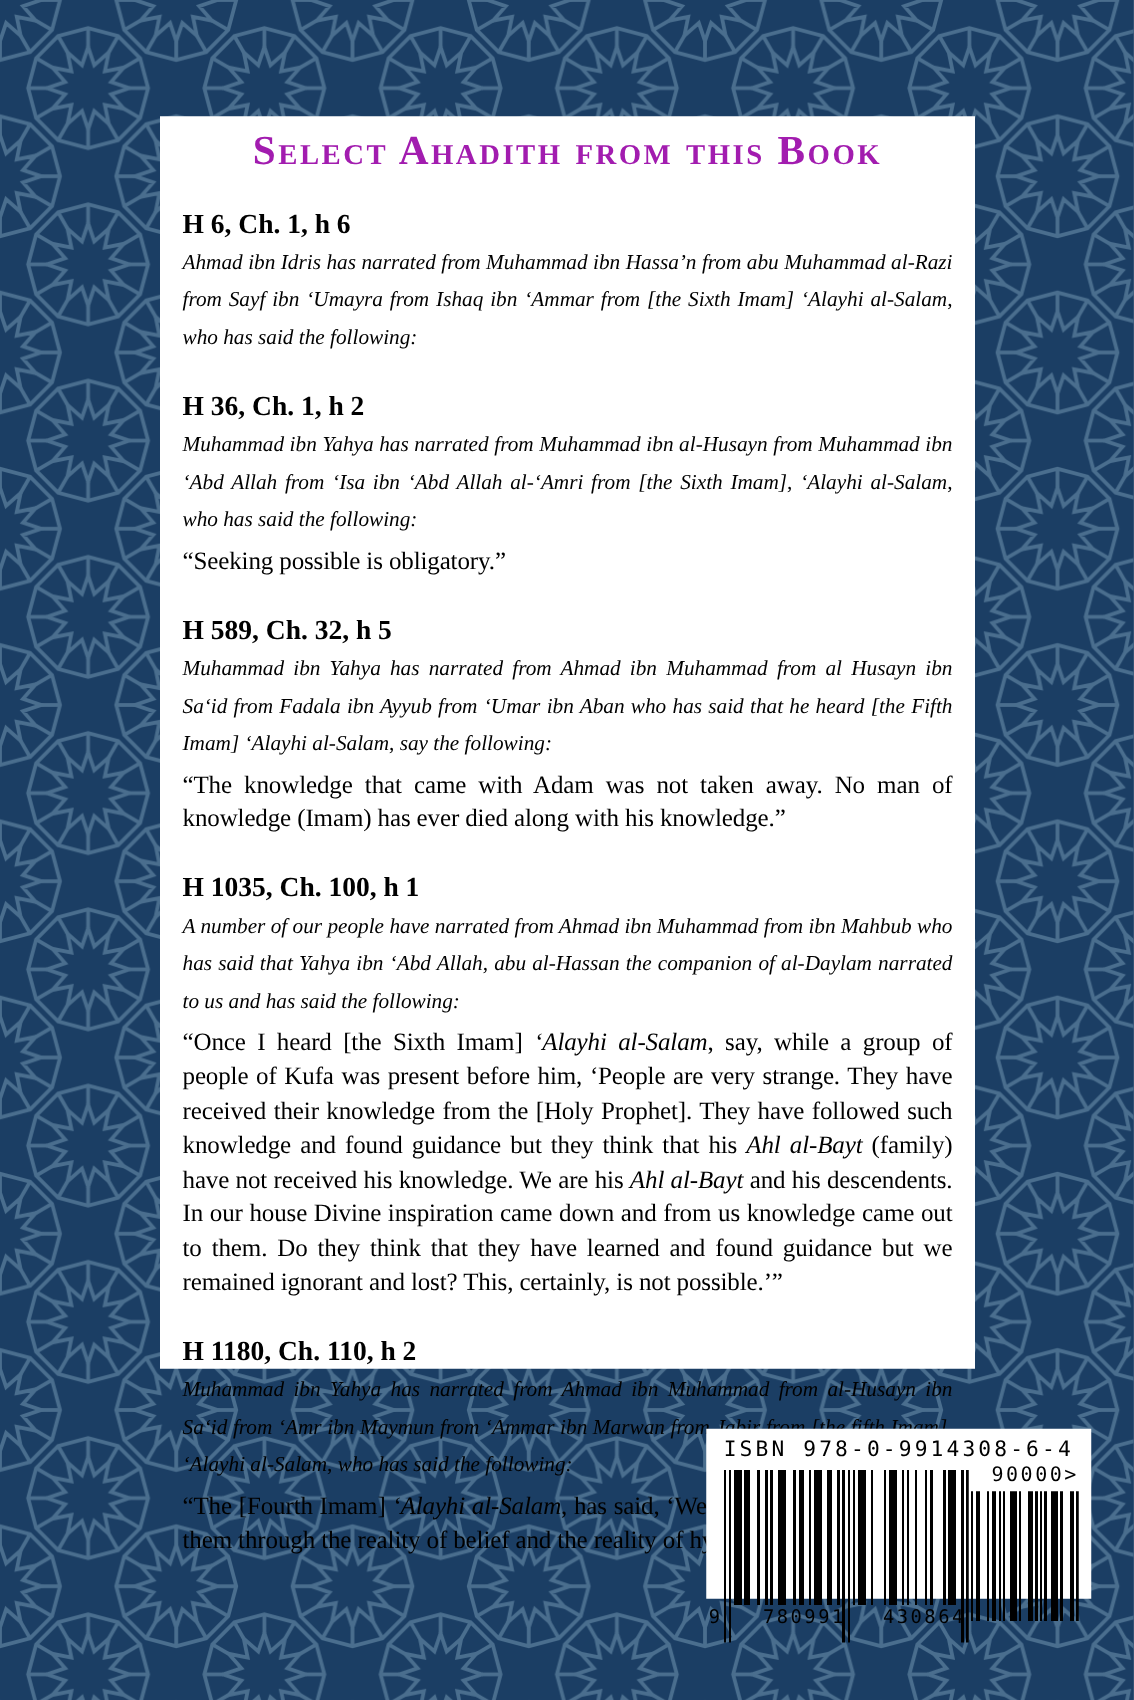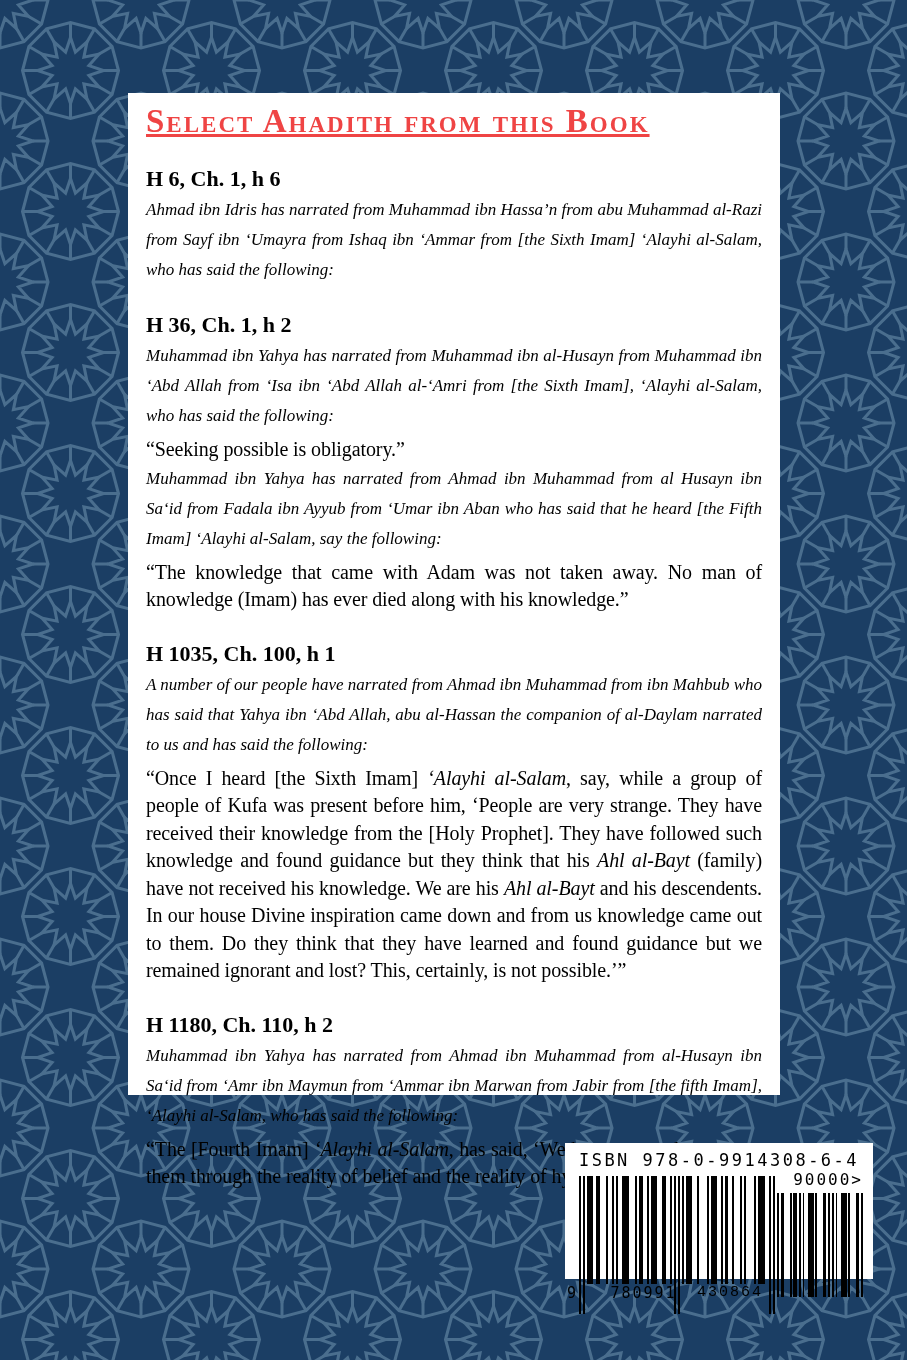--- a/index.html
+++ b/index.html
@@ -20,22 +20,22 @@
     width: 652px; height: 1002px;
     background: #ffffff; color: #000;
     box-sizing: border-box;
     padding: 10px 18px 0 18px;
   }
   .panel h1 {
     margin: 0 0 26px 0;
     font-size: 33px; font-weight: bold;
     font-variant: small-caps;
     letter-spacing: 2px;
-    color: #ef4444;
-    text-decoration: underline;
+    text-align: center;
+    color: #a21caf;
   }
   .hadith h2 {
     margin: 27px 0 3px 0;
     font-size: 22px; font-weight: bold;
   }
   .hadith:first-of-type h2 { margin-top: 0; }
   .hadith .narr {
     margin: 0 0 5px 0;
     font-style: italic;
     font-size: 17px; line-height: 30px;
@@ -76,21 +76,21 @@
     width: 88px; height: 104px;
     shape-rendering: crispEdges;
   }
   .bc-digits span {
     position: absolute; top: 141px;
     font-family: "DejaVu Sans Mono", monospace;
     font-size: 15px; letter-spacing: 2px;
   }
   .bc-digits .d9 { left: 2px; }
   .bc-digits .dL { left: 36px;  width: 85px; text-align: center; }
-  .bc-digits .dR { left: 132px; width: 85px; text-align: left; font-family: Liberation Mono, monospace; }
+  .bc-digits .dR { left: 132px; width: 85px; text-align: center; }
 </style>
 </head>
 <body>
 
 <svg class="bg" width="907" height="1360" aria-hidden="true">
   <defs>
     <pattern id="girih" width="141" height="141" patternUnits="userSpaceOnUse">
       <g id="girih-tile">
           <line x1="103.5" y1="70.5" x2="118.5" y2="70.5"></line>
           <line x1="99.1" y1="87.0" x2="112.1" y2="94.5"></line>
@@ -177,20 +177,21 @@
     <p class="narr">Ahmad ibn Idris has narrated from Muhammad ibn Hassa’n from abu Muhammad al-Razi from Sayf ibn ‘Umayra from Ishaq ibn ‘Ammar from [the Sixth Imam] ‘Alayhi al-Salam, who has said the following:</p>
   </section>
 
   <section class="hadith">
     <h2>H 36, Ch. 1, h 2</h2>
     <p class="narr">Muhammad ibn Yahya has narrated from Muhammad ibn al-Husayn from Muhammad ibn ‘Abd Allah from ‘Isa ibn ‘Abd Allah al-‘Amri from [the Sixth Imam], ‘Alayhi al-Salam, who has said the following:</p>
     <p class="quote"><span>“Seeking possible is obligatory.”</span></p>
   </section>
 
   <section class="hadith">
+    <h2>H 589, Ch. 32, h 5</h2>
     <p class="narr">Muhammad ibn Yahya has narrated from Ahmad ibn Muhammad from al Husayn ibn Sa‘id from Fadala ibn Ayyub from ‘Umar ibn Aban who has said that he heard [the Fifth Imam] ‘Alayhi al-Salam, say the following:</p>
     <p class="quote"><span>“The knowledge that came with Adam was not taken away. No man of knowledge (Imam) has ever died along with his knowledge.”</span></p>
   </section>
 
   <section class="hadith">
     <h2>H 1035, Ch. 100, h 1</h2>
     <p class="narr">A number of our people have narrated from Ahmad ibn Muhammad from ibn Mahbub who has said that Yahya ibn ‘Abd Allah, abu al-Hassan the companion of al-Daylam narrated to us and has said the following:</p>
     <p class="quote"><span>“Once I heard [the Sixth Imam] </span><span style="font-style: italic;">‘Alayhi al-Salam</span><span>, say, while a group of people of Kufa was present before him, ‘People are very strange. They have received their knowledge from the [Holy Prophet]. They have followed such knowledge and found guidance but they think that his </span><span style="font-style: italic;">Ahl al-Bayt</span><span> (family) have not received his knowledge. We are his </span><span style="font-style: italic;">Ahl al-Bayt</span><span> and his descendents. In our house Divine inspiration came down and from us knowledge came out to them. Do they think that they have learned and found guidance but we remained ignorant and lost? This, certainly, is not possible.’”</span></p>
   </section>
 

